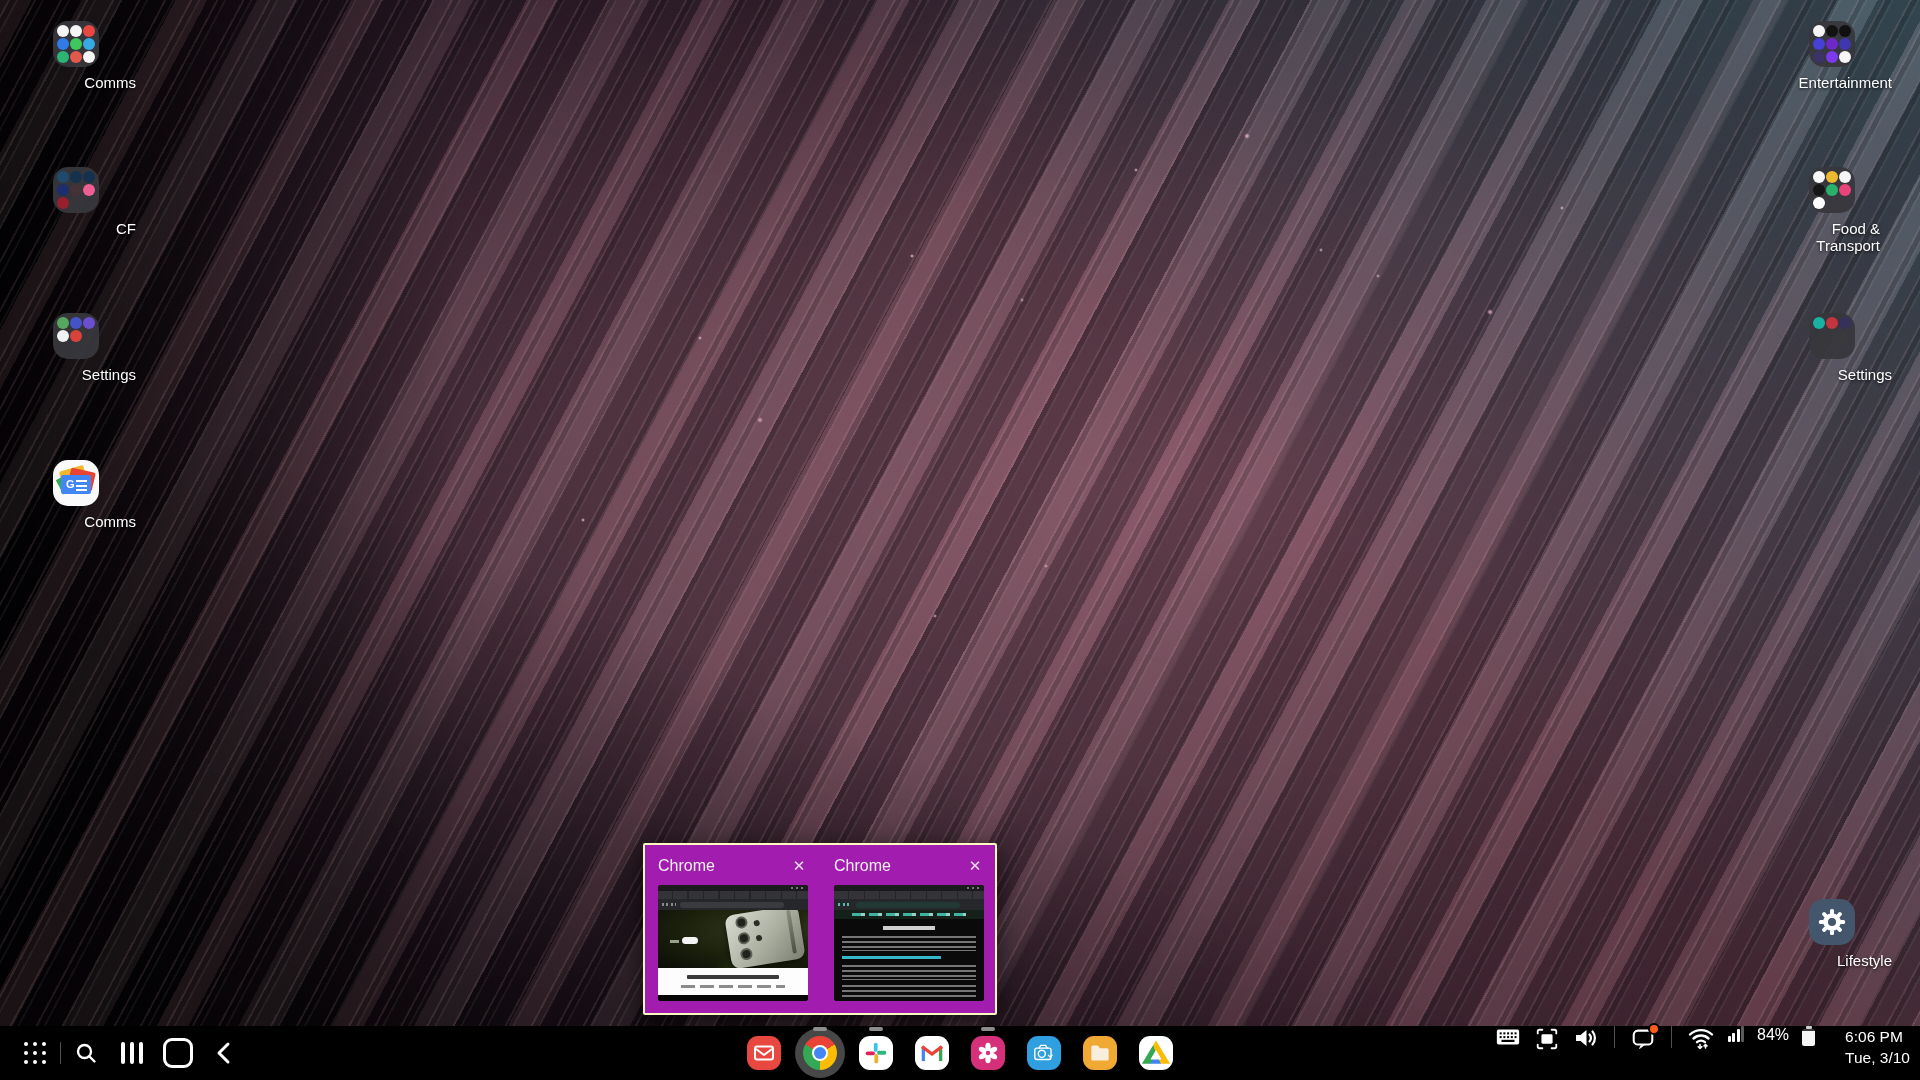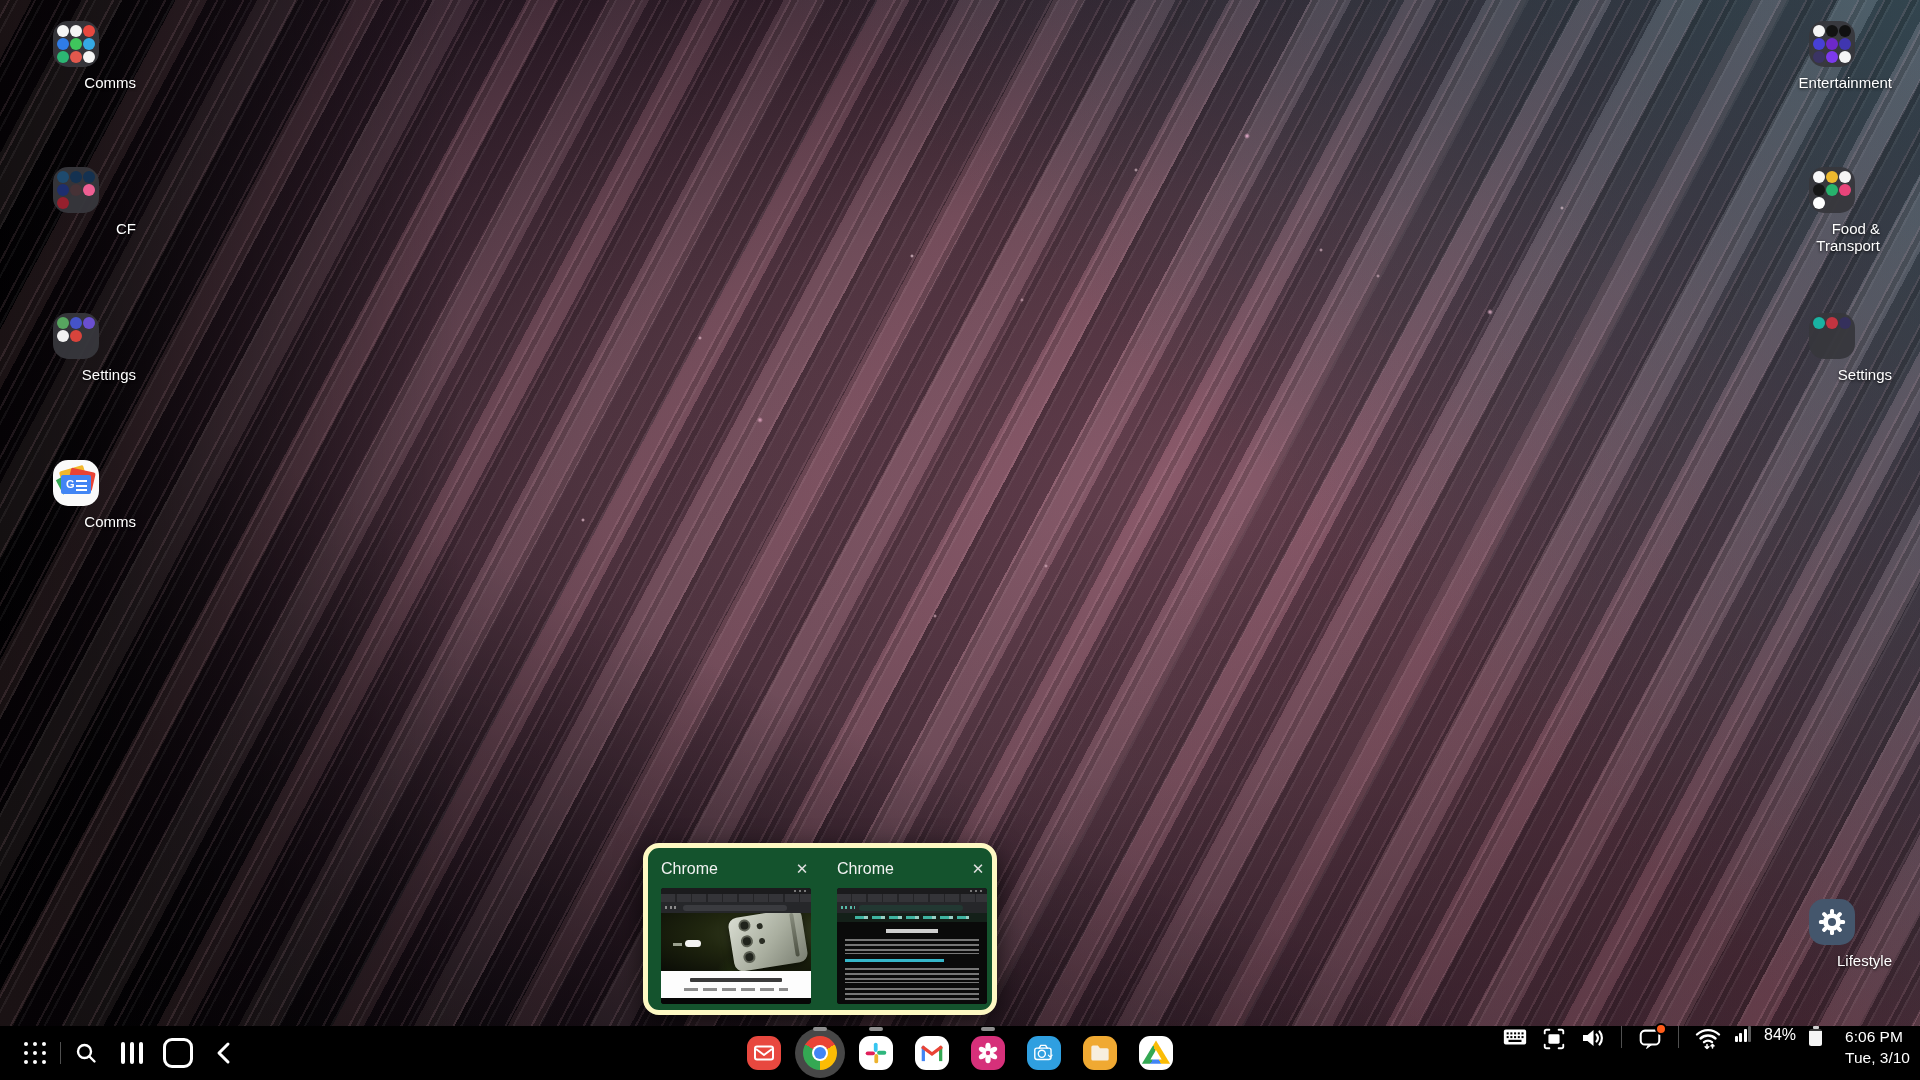--- a/index.html
+++ b/index.html
@@ -55,21 +55,21 @@
     transform:rotate(-28deg);}
   .news .pf{position:absolute;width:30px;height:19px;background:#4285f4;left:8px;top:15px;
     border-radius:2px;}
   .news .pf span{position:absolute;left:5px;top:3px;color:#fff;font-size:11px;font-weight:bold;}
   .news .pf i{position:absolute;right:4px;top:4.5px;width:11px;height:11px;
     background:repeating-linear-gradient(#fff 0 2px, transparent 2px 4.6px);}
   
   .settings-badge{background:#44566c;display:flex;align-items:center;justify-content:center;}
   
   .popup{position:absolute;left:643px;top:843px;width:354px;height:172px;
-    background:#14532d;border:5px solid #fef9c3;border-radius:16px;
+    background:#a21caf;border:2px solid #fef9c3;border-radius:2px;
     box-shadow:0 8px 28px rgba(0,0,0,.65);box-sizing:border-box;}
   .pcol{position:absolute;top:10px;width:150px;}
   .pcol.c1{left:13px;} .pcol.c2{left:189px;}
   .phead{display:flex;justify-content:space-between;align-items:center;height:22px;}
   .ptitle{color:#f2f2f2;font-size:16px;}
   .pclose{color:#e0e0e0;font-size:15px;width:18px;height:18px;line-height:18px;
     text-align:center;cursor:pointer;}
   .pthumb{margin-top:8px;width:150px;height:116px;border-radius:3px;overflow:hidden;
     background:#0d0d0d;position:relative;}
   .bar-title{height:6px;background:#1b1b1d;position:relative;}
@@ -158,21 +158,21 @@
   .sigbars b{width:3px;border-radius:1px;background:#fff;}
   .sigbars b:nth-child(1){height:6px;} .sigbars b:nth-child(2){height:9px;}
   .sigbars b:nth-child(3){height:13px;} .sigbars b:nth-child(4){height:16px;background:#5b5b5b;}
   .pct{color:#fff;font-size:16px;}
   .batt{width:13px;height:20px;position:relative;}
   .batt .cap{position:absolute;top:0;left:50%;transform:translateX(-50%);width:6px;height:2.5px;
     background:#cfcfcf;border-radius:1px;}
   .batt .body{position:absolute;top:2.5px;left:0;right:0;bottom:0;background:#3a3a3a;
     border-radius:2.5px;overflow:hidden;}
   .batt .fill{position:absolute;bottom:0;left:0;right:0;height:84%;background:#f4f4f4;}
-  .clock{color:#fff;font-size:15.5px;line-height:21px;text-align:left;margin-left:10px;cursor:pointer;}
+  .clock{color:#fff;font-size:15.5px;line-height:21px;text-align:left;margin-left:17px;cursor:pointer;}
   .notif-dot{position:absolute;top:-3px;right:-4px;width:8px;height:8px;border-radius:50%;
     background:#ff5c1a;border:2px solid #000;}
 </style>
 </head>
 <body>
 
 <div class="wallpaper"></div>
 
 <div class="dicon" style="left:16px;top:21px;">
   <div class="badge folder">

